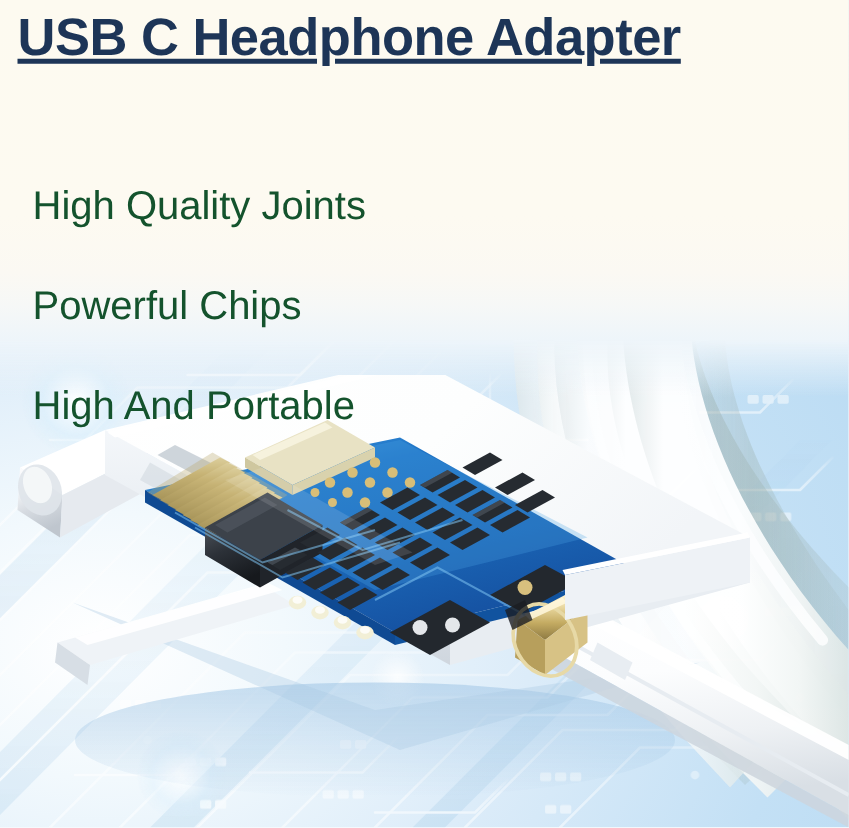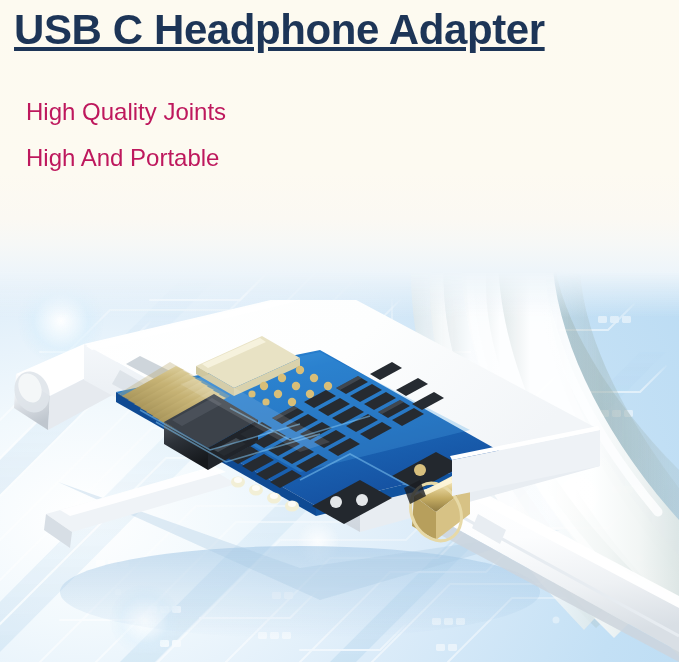--- a/index.html
+++ b/index.html
@@ -70,25 +70,26 @@
     white-space:nowrap;
     line-height:1.05;
     text-decoration:underline;
   }
   .bullets{
     position:absolute;
     left:26px; top:100px;
     width:420px;
   }
   .bullet{
-    font-size:24px;
-    color:#be185d;
+    font-size:32px;
+    color:#14532d;
     line-height:1.0;
     margin-bottom:22px;
     white-space:nowrap;
+    margin-top:48px;
   }
 </style>
 </head>
 <body>
 
 <div id="poster">
 
   <div class="layer bg-blue"></div>
 
   <div class="layer circuit">
@@ -497,16 +498,17 @@
         <path d="M452 160 L600 130 L600 166 L452 196 Z" fill="#eef2f6"></path>
         <path d="M452 160 L600 130 L598 126 L450 156 Z" fill="#ffffff"></path>
       </g>
     </svg>
   </div>
 
   <div class="title">USB C Headphone Adapter</div>
 
   <div class="bullets">
     <div class="bullet">High Quality Joints</div>
+    <div class="bullet">Powerful Chips</div>
     <div class="bullet">High And Portable</div>
   </div>
 
 </div>
 
 </body></html>

